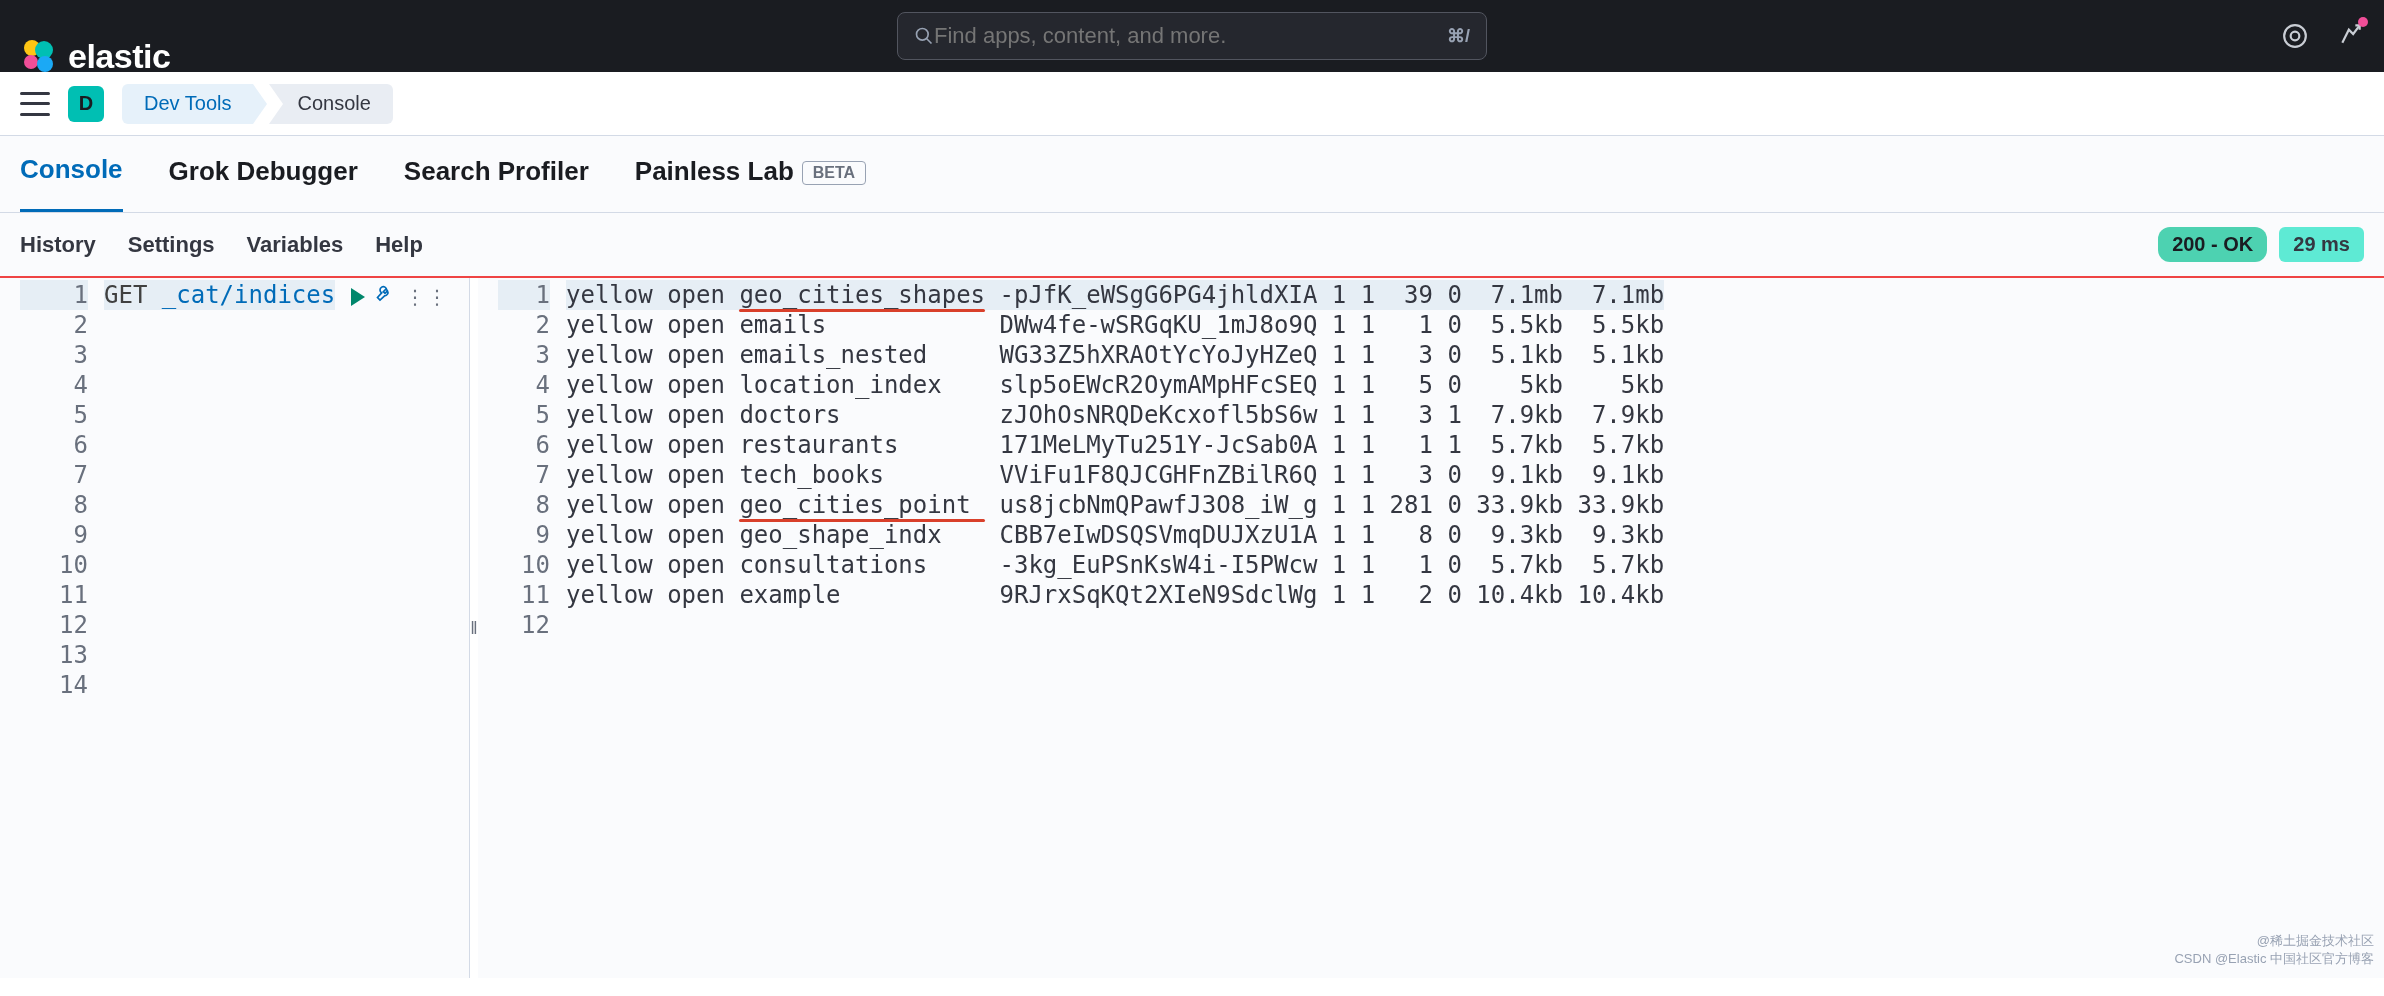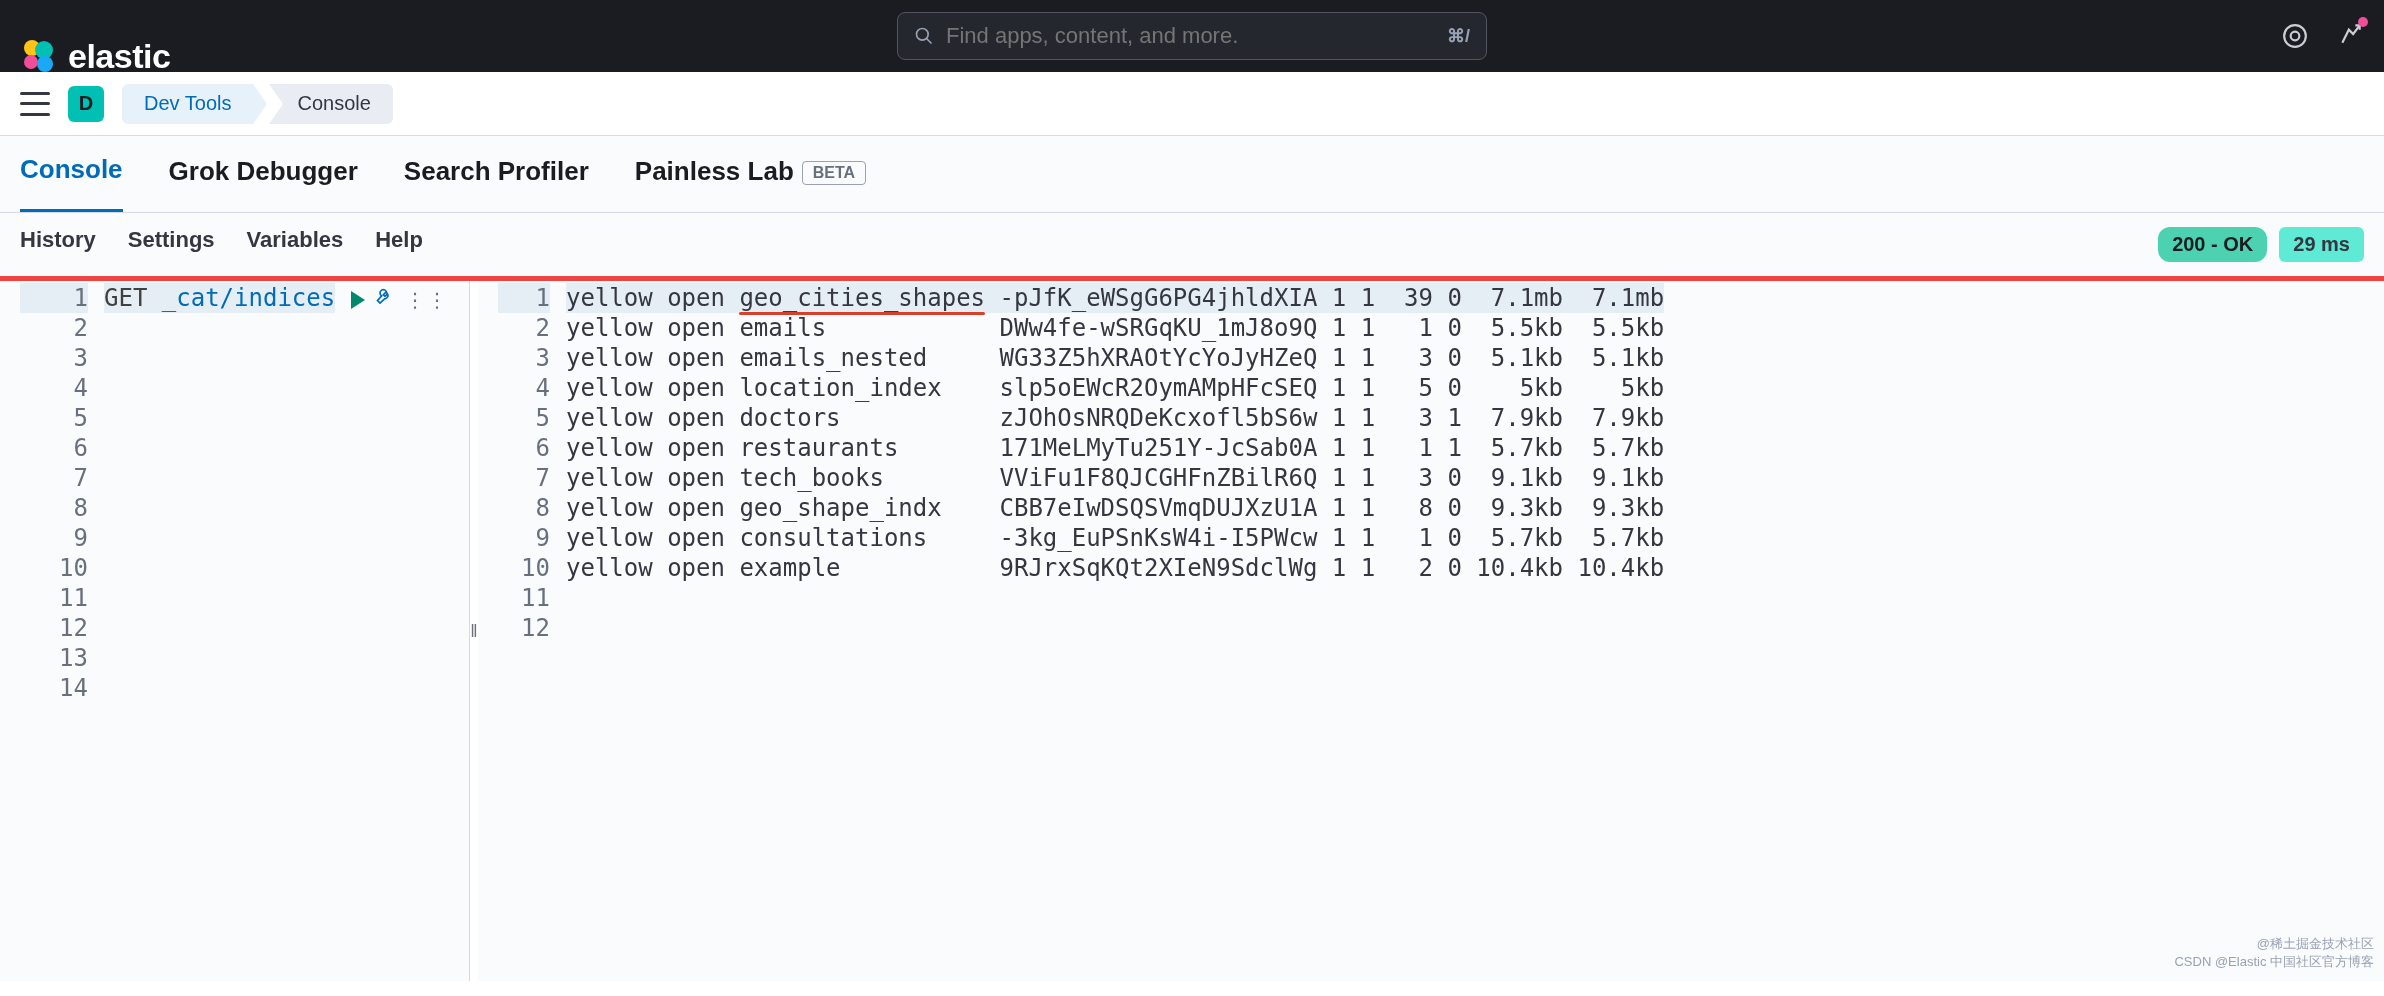--- a/index.html
+++ b/index.html
@@ -4,21 +4,21 @@
 <style>
   * { margin: 0; padding: 0; box-sizing: border-box; }
   body { font-family: -apple-system, BlinkMacSystemFont, "Segoe UI", Helvetica, Arial, sans-serif; width: 2384px; height: 996px; background: #fff; overflow: hidden; }
 
   
   .top-header { background: #1a1c21; height: 72px; display: flex; align-items: center; padding: 0 20px; position: relative; }
   .logo-wrap { display: flex; align-items: center; gap: 12px; margin-top: 40px; }
   .logo-mark { width: 36px; height: 36px; }
   .logo-text { color: #fff; font-size: 34px; font-weight: 700; letter-spacing: -0.5px; }
   .search-wrap { position: absolute; left: 50%; transform: translateX(-50%); width: 590px; }
-  .search-box { background: #25272e; border: 1px solid #52555f; border-radius: 8px; height: 48px; display: flex; align-items: center; padding: 0 16px; gap: 12px; }
+  .search-box { background: #25272e; border: 1px solid #52555f; border-radius: 8px; height: 48px; display: flex; align-items: center; padding: 0 16px; }
   .search-icon { width: 20px; height: 20px; stroke: #98a2b3; fill: none; }
   .search-input { background: transparent; border: none; color: #98a2b3; font-size: 22px; flex: 1; outline: none; }
   .search-kbd { color: #98a2b3; font-size: 18px; font-weight: 600; }
   .header-icons { margin-left: auto; display: flex; align-items: center; gap: 30px; }
   .header-icon { width: 26px; height: 26px; stroke: #c9cdd4; fill: none; }
   .party-wrap { position: relative; }
   .party-dot { position: absolute; top: -4px; right: -4px; width: 10px; height: 10px; border-radius: 50%; background: #f04e98; }
 
   
   .nav-bar { height: 64px; border-bottom: 1px solid #d3dae6; display: flex; align-items: center; padding: 0 20px; gap: 18px; background: #fff; }
@@ -34,21 +34,21 @@
   .crumb-2::before { content: ""; position: absolute; left: 0; top: 0; width: 0; height: 0; border-top: 20px solid transparent; border-bottom: 20px solid transparent; border-left: 14px solid #fff; }
 
   
   .tabs-area { background: #fafbfd; border-bottom: 1px solid #d3dae6; padding: 18px 20px 0 20px; }
   .tabs { display: flex; align-items: center; gap: 46px; }
   .tab { font-size: 26px; font-weight: 700; color: #1a1c21; padding-bottom: 24px; cursor: pointer; }
   .tab.active { color: #006bb8; border-bottom: 3px solid #006bb8; }
   .beta { display: inline-block; border: 1px solid #98a2b3; border-radius: 4px; padding: 2px 10px; font-size: 16px; font-weight: 600; color: #69707d; margin-left: 8px; vertical-align: middle; }
 
   
-  .toolbar { display: flex; align-items: flex-start; padding: 14px 20px; border-bottom: 5px solid #ef4444; background: #fafbfd; }
+  .toolbar { display: flex; align-items: center; padding: 14px 20px; border-bottom: 2px solid #ef4444; background: #fafbfd; }
   .toolbar-links { display: flex; gap: 32px; }
   .toolbar-link { font-size: 22px; font-weight: 600; color: #343741; cursor: pointer; }
   .toolbar-right { margin-left: auto; display: flex; gap: 12px; }
   .status-pill { background: #4dd2b1; color: #1a1c21; font-weight: 700; font-size: 20px; padding: 6px 14px; border-radius: 12px; }
   .time-pill { background: #5eead4; color: #343741; font-weight: 600; font-size: 20px; padding: 6px 14px; border-radius: 6px; }
 
   
   .editor-area { display: flex; position: relative; height: 700px; }
   .pane { display: flex; font-family: Menlo, Consolas, monospace; font-size: 24px; line-height: 30px; }
   .pane-left { width: 470px; border-right: 1px solid #d3dae6; position: relative; background: #fafbfd;}
@@ -189,20 +189,21 @@
         <div>12</div>
       </div>
     <div class="code" id="code-right">
         <div class="output-row hl-row">yellow open <span class="underline-red">geo_cities_shapes</span> -pJfK_eWSgG6PG4jhldXIA 1 1  39 0  7.1mb  7.1mb</div>
         <div class="output-row">yellow open emails            DWw4fe-wSRGqKU_1mJ8o9Q 1 1   1 0  5.5kb  5.5kb</div>
         <div class="output-row">yellow open emails_nested     WG33Z5hXRAOtYcYoJyHZeQ 1 1   3 0  5.1kb  5.1kb</div>
         <div class="output-row">yellow open location_index    slp5oEWcR2OymAMpHFcSEQ 1 1   5 0    5kb    5kb</div>
         <div class="output-row">yellow open doctors           zJOhOsNRQDeKcxofl5bS6w 1 1   3 1  7.9kb  7.9kb</div>
         <div class="output-row">yellow open restaurants       171MeLMyTu251Y-JcSab0A 1 1   1 1  5.7kb  5.7kb</div>
         <div class="output-row">yellow open tech_books        VViFu1F8QJCGHFnZBilR6Q 1 1   3 0  9.1kb  9.1kb</div>
+        <div class="output-row">yellow open <span class="underline-red">geo_cities_point </span> us8jcbNmQPawfJ3O8_iW_g 1 1 281 0 33.9kb 33.9kb</div>
         <div class="output-row">yellow open geo_shape_indx    CBB7eIwDSQSVmqDUJXzU1A 1 1   8 0  9.3kb  9.3kb</div>
         <div class="output-row">yellow open consultations     -3kg_EuPSnKsW4i-I5PWcw 1 1   1 0  5.7kb  5.7kb</div>
         <div class="output-row">yellow open example           9RJrxSqKQt2XIeN9SdclWg 1 1   2 0 10.4kb 10.4kb</div>
       </div>
   </div>
   <div class="watermark">
     <div>@稀土掘金技术社区</div>
     <div>CSDN @Elastic 中国社区官方博客</div>
   </div>
 </div>

